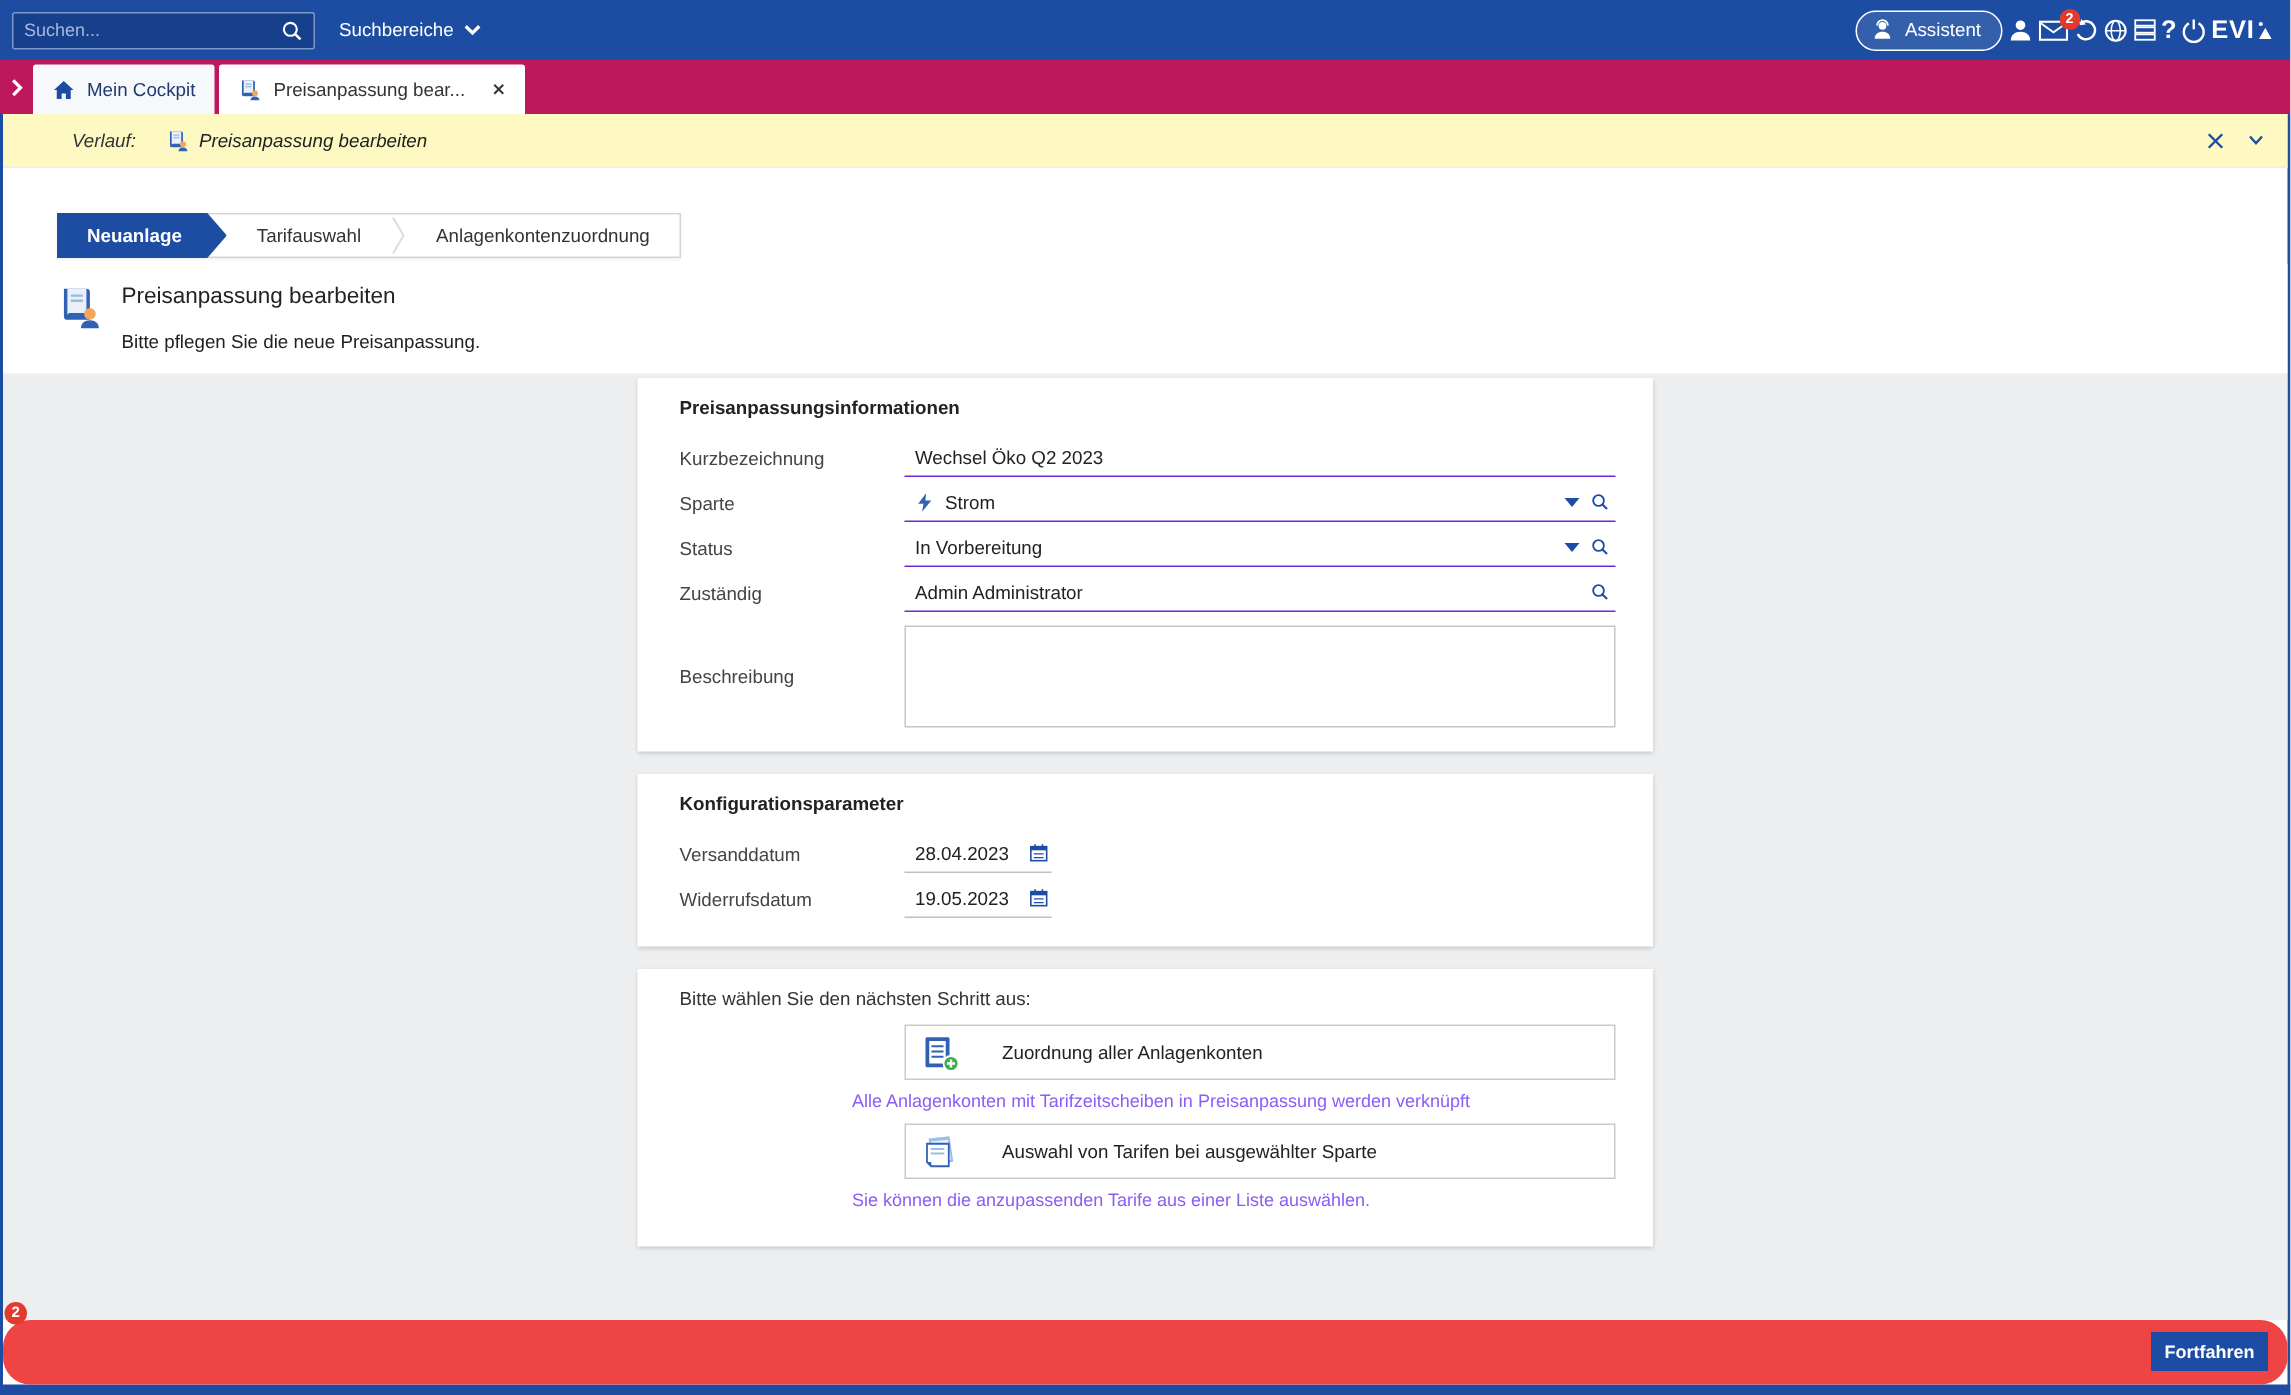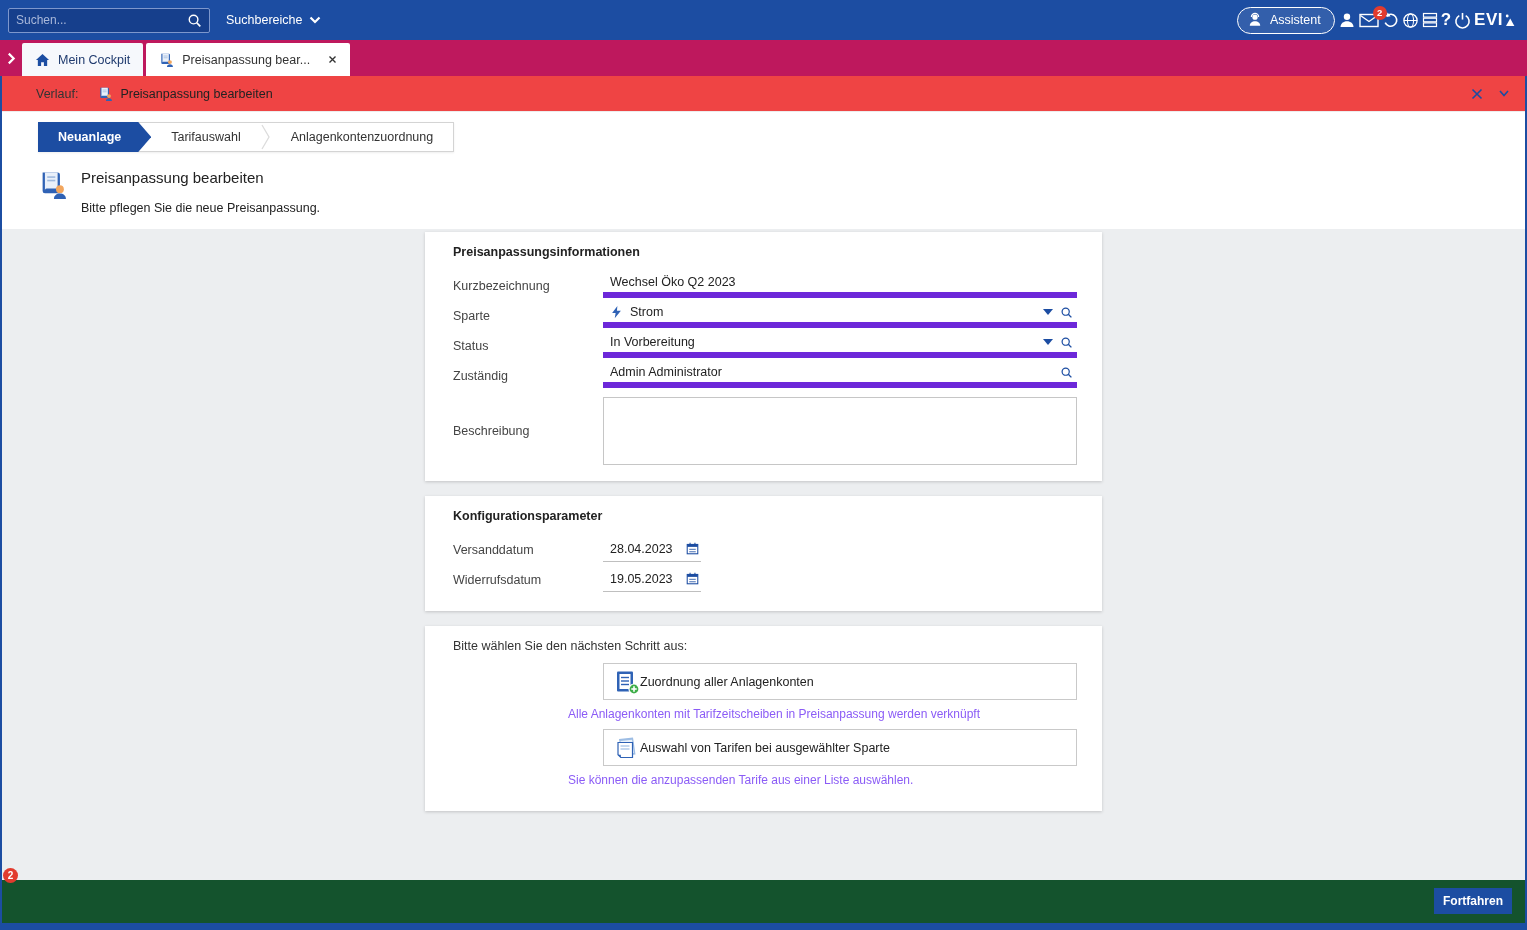--- a/index.html
+++ b/index.html
@@ -25,66 +25,66 @@
   .tabrow { height:36px; background:#be185d; display:flex; align-items:flex-end; flex-shrink:0; }
   .expander { width:22px; height:36px; display:flex; align-items:center; justify-content:center; cursor:pointer; }
   .tab { height:33px; display:flex; align-items:center; gap:8px; padding:0 13px; font-size:12.5px; margin-right:3px; border-radius:2px 2px 0 0; cursor:pointer; white-space:nowrap; }
   .tab.inactive { background:#f6f8fc; color:#1f3a6e; }
   .tab.active { background:#ffffff; color:#333; }
   .tab .tab-close { margin-left:10px; display:flex; align-items:center; }
 
   
   .frame { flex:1; border-left:2px solid #1c4da2; border-right:2px solid #1c4da2; border-bottom:7px solid #1c4da2; background:#fff; display:flex; flex-direction:column; position:relative; }
 
-  .verlauf-row { height:36px; display:flex; align-items:center; padding:0 16px 0 34px; background:#ef4444; border-bottom:1px solid #ededed; flex-shrink:0; }
+  .verlauf-row { height:36px; display:flex; align-items:center; padding:0 16px 0 46px; background:#fef9c3; border-bottom:1px solid #ededed; flex-shrink:0;font-style:italic; }
   .verlauf-label { color:#333; }
   .verlauf-entry { display:flex; align-items:center; gap:7px; margin-left:20px; color:#222; cursor:pointer; }
   .verlauf-right { margin-left:auto; display:flex; align-items:center; gap:16px; }
   .verlauf-right .vr-icon { display:flex; align-items:center; cursor:pointer; }
 
   
   .wizard-wrap { padding:10px 0 4px 36px; flex-shrink:0; }
-  .wizard-strip { display:inline-flex; background:#fff; border:1px solid #d4d4d4; height:30px; box-shadow:0 1px 2px rgba(0,0,0,0.07); align-items:stretch; }
+  .wizard-strip { display:inline-flex; background:#fff; border:1px solid #d4d4d4; height:30px; box-shadow:0 1px 2px rgba(0,0,0,0.07); align-items:stretch;margin-top:20px; }
   .step { display:flex; align-items:center; padding:0 20px; color:#333; cursor:pointer; white-space:nowrap; }
   .step.active { background:#1c4da2; color:#fff; font-weight:bold; clip-path:polygon(0 0, calc(100% - 13px) 0, 100% 50%, calc(100% - 13px) 100%, 0 100%); padding-right:30px; margin:-1px 0 -1px -1px; }
   .step-sep { display:flex; align-items:center; }
 
   
   .page-header { display:flex; align-items:flex-start; gap:13px; padding:13px 0 14px 36px; flex-shrink:0; background:#fff; }
   .page-title { font-size:15px; color:#222; }
   .page-subtitle { font-size:12.5px; color:#222; margin-top:15px; }
 
   
   .content { flex:1; background:#eceef0; padding-top:3px; overflow:hidden; }
   .card { width:677px; margin:0 auto 15px auto; background:#fff; box-shadow:0 1px 3px rgba(0,0,0,0.18); padding:13px 25px 16px 28px; }
   .card-title { font-weight:bold; font-size:12.5px; color:#222; margin-bottom:12px; }
 
   .field-row { display:flex; align-items:center; min-height:30px; }
   .field-label { width:150px; flex-shrink:0; color:#444; }
-  .field-control { flex:1; display:flex; align-items:center; gap:7px; border-bottom:6px solid #6d28d9; height:24px; padding:0 4px 2px 7px; color:#222; }
+  .field-control { flex:1; display:flex; align-items:center; gap:7px; border-bottom:1px solid #6d28d9; height:24px; padding:0 4px 2px 7px; color:#222; }
   .field-value { flex:1; white-space:nowrap; overflow:hidden; }
   .dd-triangle { width:0; height:0; border-left:5px solid transparent; border-right:5px solid transparent; border-top:6px solid #1c4da2; cursor:pointer; flex-shrink:0; }
   .ctl-icon { display:flex; align-items:center; cursor:pointer; flex-shrink:0; }
 
   .area-row { align-items:center; margin-top:6px; }
   .area-box { flex:1; height:68px; border:1px solid #c6c6c6; }
   .area-box textarea { width:100%; height:100%; border:none; outline:none; resize:none; font-family:inherit; font-size:12.5px; padding:5px; }
 
   .date-control { width:98px; display:flex; align-items:center; justify-content:space-between; border-bottom:1px solid #bfbfbf; height:24px; padding:0 2px 2px 7px; }
   .flex-spacer { flex:1; }
 
   .vorlage-btn { display:flex; align-items:center; justify-content:center; gap:7px; width:158px; height:25px; background:#fff; border:1px solid #b6bdc8; box-shadow:0 1px 2px rgba(0,0,0,0.10); font-size:12px; color:#222; cursor:pointer; font-family:inherit; }
 
   .prompt-text { color:#333; margin-bottom:10px; }
   .indent { margin-left:150px; }
-  .option-btn { display:flex; align-items:center; gap:0; width:calc(100% - 150px); height:37px; background:#fff; border:1px solid #c9c9c9; padding:0 10px; font-size:12.5px; color:#222; cursor:pointer; font-family:inherit; }
+  .option-btn { display:flex; align-items:center; gap:28px; width:calc(100% - 150px); height:37px; background:#fff; border:1px solid #c9c9c9; padding:0 10px; font-size:12.5px; color:#222; cursor:pointer; font-family:inherit; }
   .option-desc { margin-left:114px; font-size:12px; color:#8b5cf6; padding:7px 0 8px 1px; }
 
   
-  .footer-band { height:43px; background:#14532d; position:relative; flex-shrink:0; }
+  .footer-band { height:43px; background:#ef4444; position:relative; flex-shrink:0;border-radius:18px; }
   .continue-btn { position:absolute; right:13px; top:8px; width:78px; height:26px; background:#1c4da2; color:#fff; border:none; font-size:12px; font-weight:bold; font-family:inherit; cursor:pointer; }
   .corner-badge { position:absolute; left:1px; bottom:40px; width:15px; height:15px; border-radius:50%; background:#e23b2e; color:#fff; font-size:10px; font-weight:bold; display:flex; align-items:center; justify-content:center; z-index:5; }
 </style>
 </head>
 <body>
 
 <div class="window">
 
   <header class="topbar">
     <div class="search-box">

